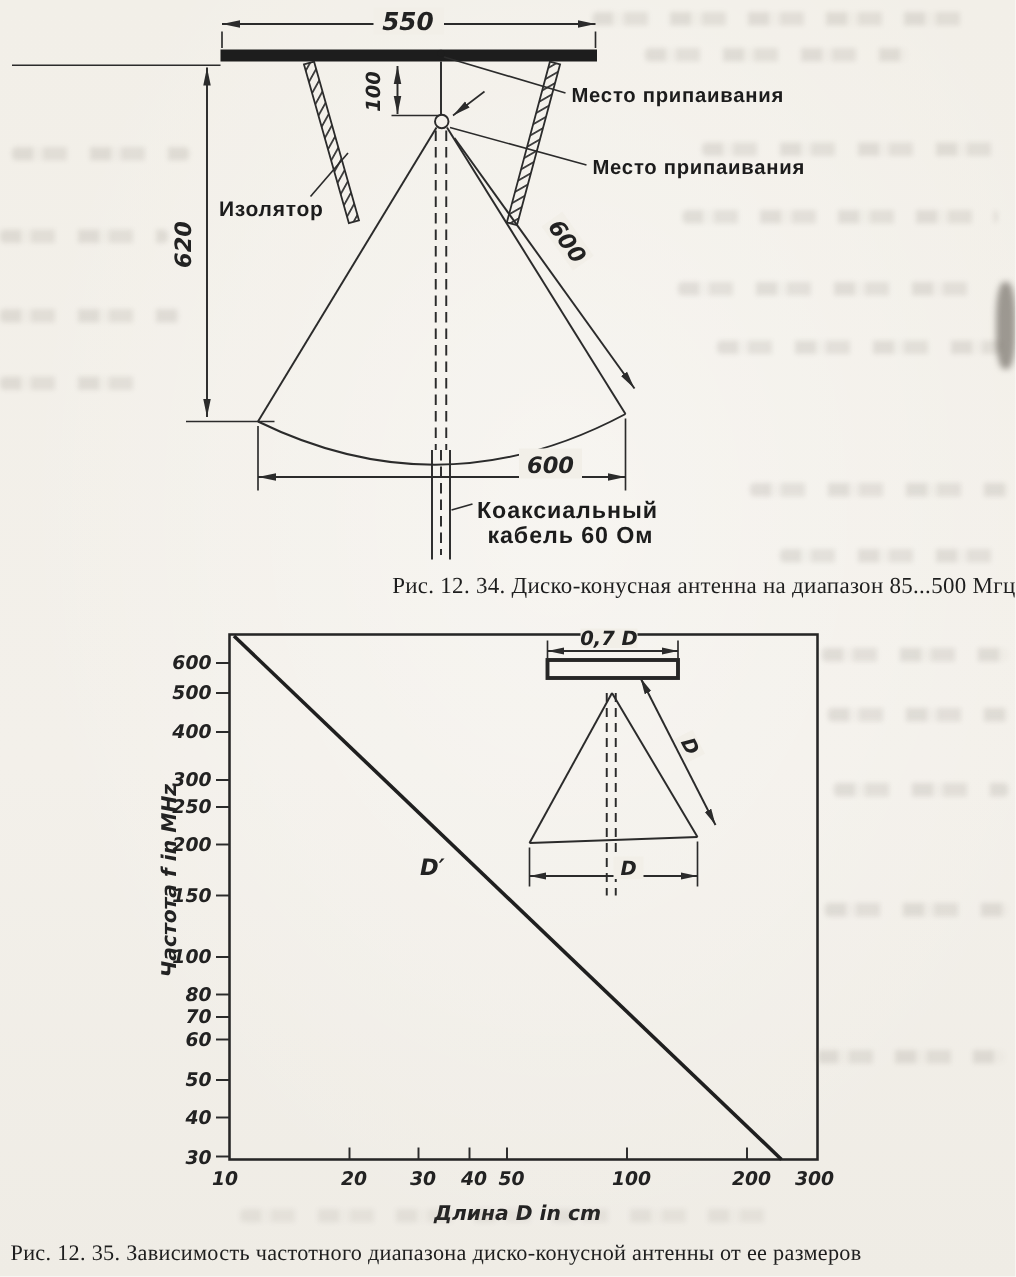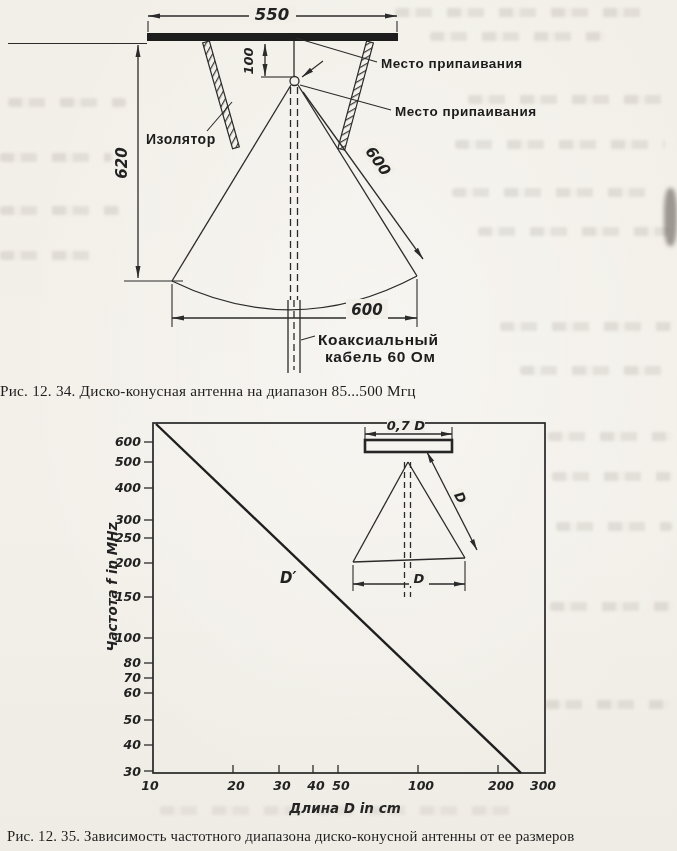--- a/index.html
+++ b/index.html
@@ -26,21 +26,21 @@
   .lbl-lg{font-size:15.5px;letter-spacing:.6px;}
   .lbl-md{font-size:14px;}
   
   .tick{font:italic 600 12.5px "DejaVu Sans",sans-serif;fill:#222;}
   .axis-lab{font:italic 600 13.5px "DejaVu Sans",sans-serif;fill:#222;}
   .curve-lab{font:italic 700 15px "DejaVu Sans",sans-serif;fill:#222;}
   .caption{
     position:absolute;left:0;width:677px;
     font:400 15.3px "Liberation Serif",serif;color:#1e1e1e;letter-spacing:.2px;
   }
-  .cap1{top:382px;text-align:left;}
+  .cap1{top:382px;text-align:right;}
   .cap2{top:828px;text-align:left;padding-left:7px;font-size:14.8px;}
   
   .bleed{
     position:absolute;height:9px;border-radius:3px;
     filter:blur(1.7px);opacity:.6;pointer-events:none;
     background:repeating-linear-gradient(90deg,
       rgba(112,105,95,.26) 0 14px, rgba(112,105,95,.05) 14px 21px,
       rgba(112,105,95,.22) 21px 37px, rgba(112,105,95,0) 37px 52px);
   }
   .smudge{position:absolute;pointer-events:none;filter:blur(2px);}

